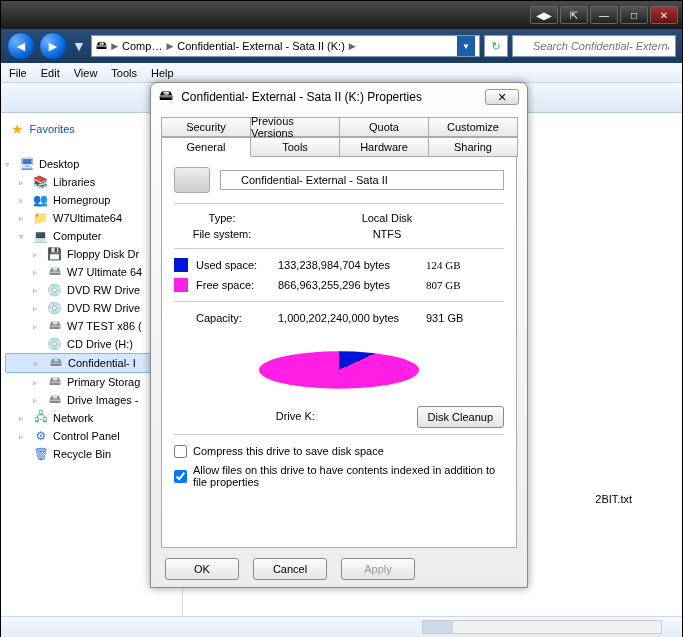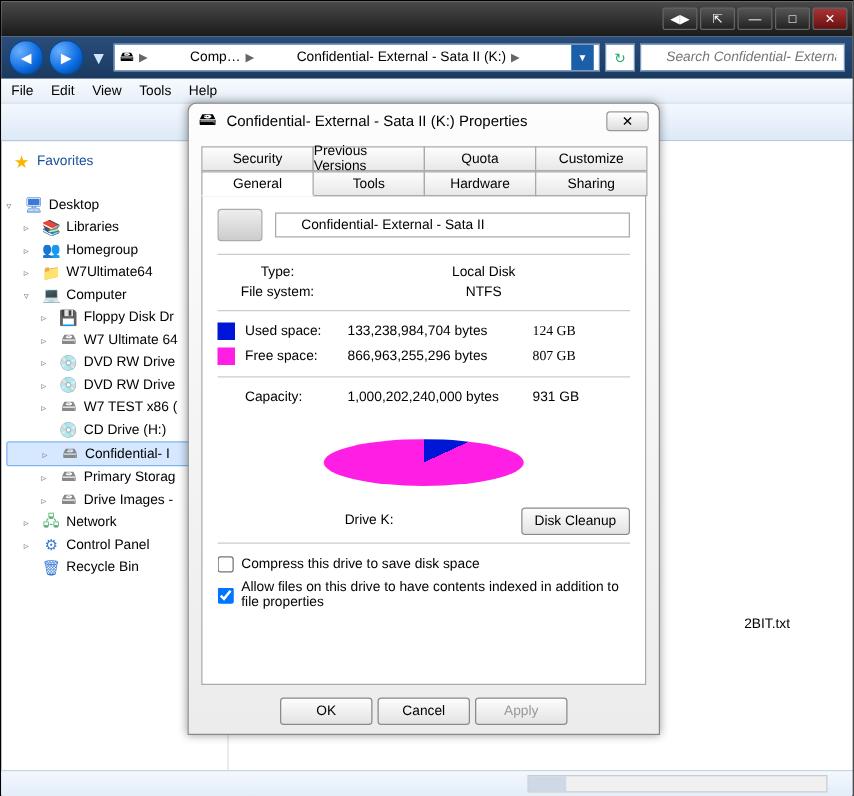--- a/index.html
+++ b/index.html
@@ -9,21 +9,21 @@
 .window { position: absolute; top: 0; left: 0; width: 683px; height: 637px; background: #fff; border: 1px solid #000; }
 .titlebar { height: 28px; background: linear-gradient(#4a4a4a,#1a1a1a); display: flex; justify-content: flex-end; align-items: center; padding-right: 4px; gap: 2px; }
 .titlebar button { width: 28px; height: 18px; background: linear-gradient(#555,#222); border: 1px solid #666; color: #fff; font-size: 10px; cursor: pointer; border-radius: 2px; }
 .titlebar .close { background: linear-gradient(#a33,#611); }
 
 
 .navbar { height: 34px; background: linear-gradient(#2a4d7a,#1a3a60); display: flex; align-items: center; padding: 0 6px; gap: 4px; }
 .navbtn { width: 28px; height: 28px; border-radius: 50%; background: radial-gradient(circle at 30% 30%, #6ab0ff,#0a6adf 60%,#043a80); border: 1px solid #0a4a90; color: #fff; display: flex; align-items: center; justify-content: center; font-size: 14px; cursor: pointer; }
 .navbtn.small { width: 16px; height: 28px; border-radius: 4px; background: transparent; border: none; color: #cfe4ff; }
 .address { flex: 1; height: 22px; background: #fff; border: 1px solid #7a9ac0; display: flex; align-items: center; padding: 0 4px; gap: 4px; }
-.address .crumb { color: #000; white-space: nowrap; overflow: hidden; text-overflow: ellipsis; cursor: pointer; margin-left: 30px; }
+.address .crumb { color: #000; white-space: nowrap; overflow: hidden; text-overflow: ellipsis; cursor: pointer; }
 .address .sep { color: #666; font-size: 9px; }
 .address .seg { display: flex; align-items: center; gap: 4px; min-width: 0; cursor: pointer; }
 .address .dd { width: 18px; height: 20px; background: #1b5fa8; display: flex; align-items: center; justify-content: center; color: #fff; font-size: 8px; margin-left: auto; cursor: pointer; }
 .refresh { width: 24px; height: 22px; background: #fff; border: 1px solid #7a9ac0; display: flex; align-items: center; justify-content: center; color: #2a6; cursor: pointer; }
 .search { width: 164px; height: 22px; background: #fff; border: 1px solid #7a9ac0; color: #888; font-style: italic; padding: 0 6px 0 20px; position: relative; }
 .search::before { content: "🔍"; position: absolute; left: 3px; top: 3px; font-size: 10px; font-style: normal; }
 
 
 .menubar { height: 20px; background: linear-gradient(#f7fbff,#e6eef8); border-bottom: 1px solid #c9d6e6; display: flex; align-items: center; padding: 0 8px; gap: 14px; }
 .menubar span { cursor: pointer; color: #000; }
@@ -74,21 +74,21 @@
 .caprow .k { width: 104px; padding-left: 22px; } .caprow .bytes { width: 148px; } .caprow .gb { width: 54px; }
 .pie { width: 160px; height: 68px; margin: 8px auto 2px; position: relative; }
 .pie .base { position: absolute; inset: 0; border-radius: 50%; background: conic-gradient(#0016d6 0 50deg, #ff1fe4 50deg 360deg); transform: scaleY(.55); }
 .pie .shadow { position: absolute; left: 0; right: 0; bottom: -6px; height: 22px; border-radius: 50%; background: linear-gradient(#b414a4,#b414a4); transform: scaleY(.5); z-index: -1; }
 .pielabel { text-align: center; padding: 4px 0 6px; }
 .cleanup { float: right; }
 .btn { height: 22px; min-width: 74px; padding: 0 10px; background: linear-gradient(#fdfdfd,#e3e3e3); border: 1px solid #8a8a8a; border-radius: 3px; cursor: pointer; font-size: 11px; }
 .btn[disabled] { color: #999; cursor: default; }
 .chkrow { display: flex; align-items: center; gap: 6px; padding: 3px 0; }
 .chkrow input { margin-top: 1px; }
-.dlg-buttons { display: flex; justify-content: center; gap: 4px; padding: 10px 14px; }
+.dlg-buttons { display: flex; justify-content: flex-start; gap: 14px; padding: 10px 14px; }
 
 .ic-desktop { color:#3a7bd5; } .ic-lib { color:#caa755; } .ic-home { color:#4aa; }
 .ic-comp { color:#4a6; } .ic-drive { color:#888; } .ic-cd { color:#999; }
 .ic-net { color:#4a6; } .ic-cp { color:#3a7bd5; } .ic-bin { color:#3a7bd5; }
 </style>
 </head>
 <body>
 
 <div class="window">
   <div class="titlebar">

